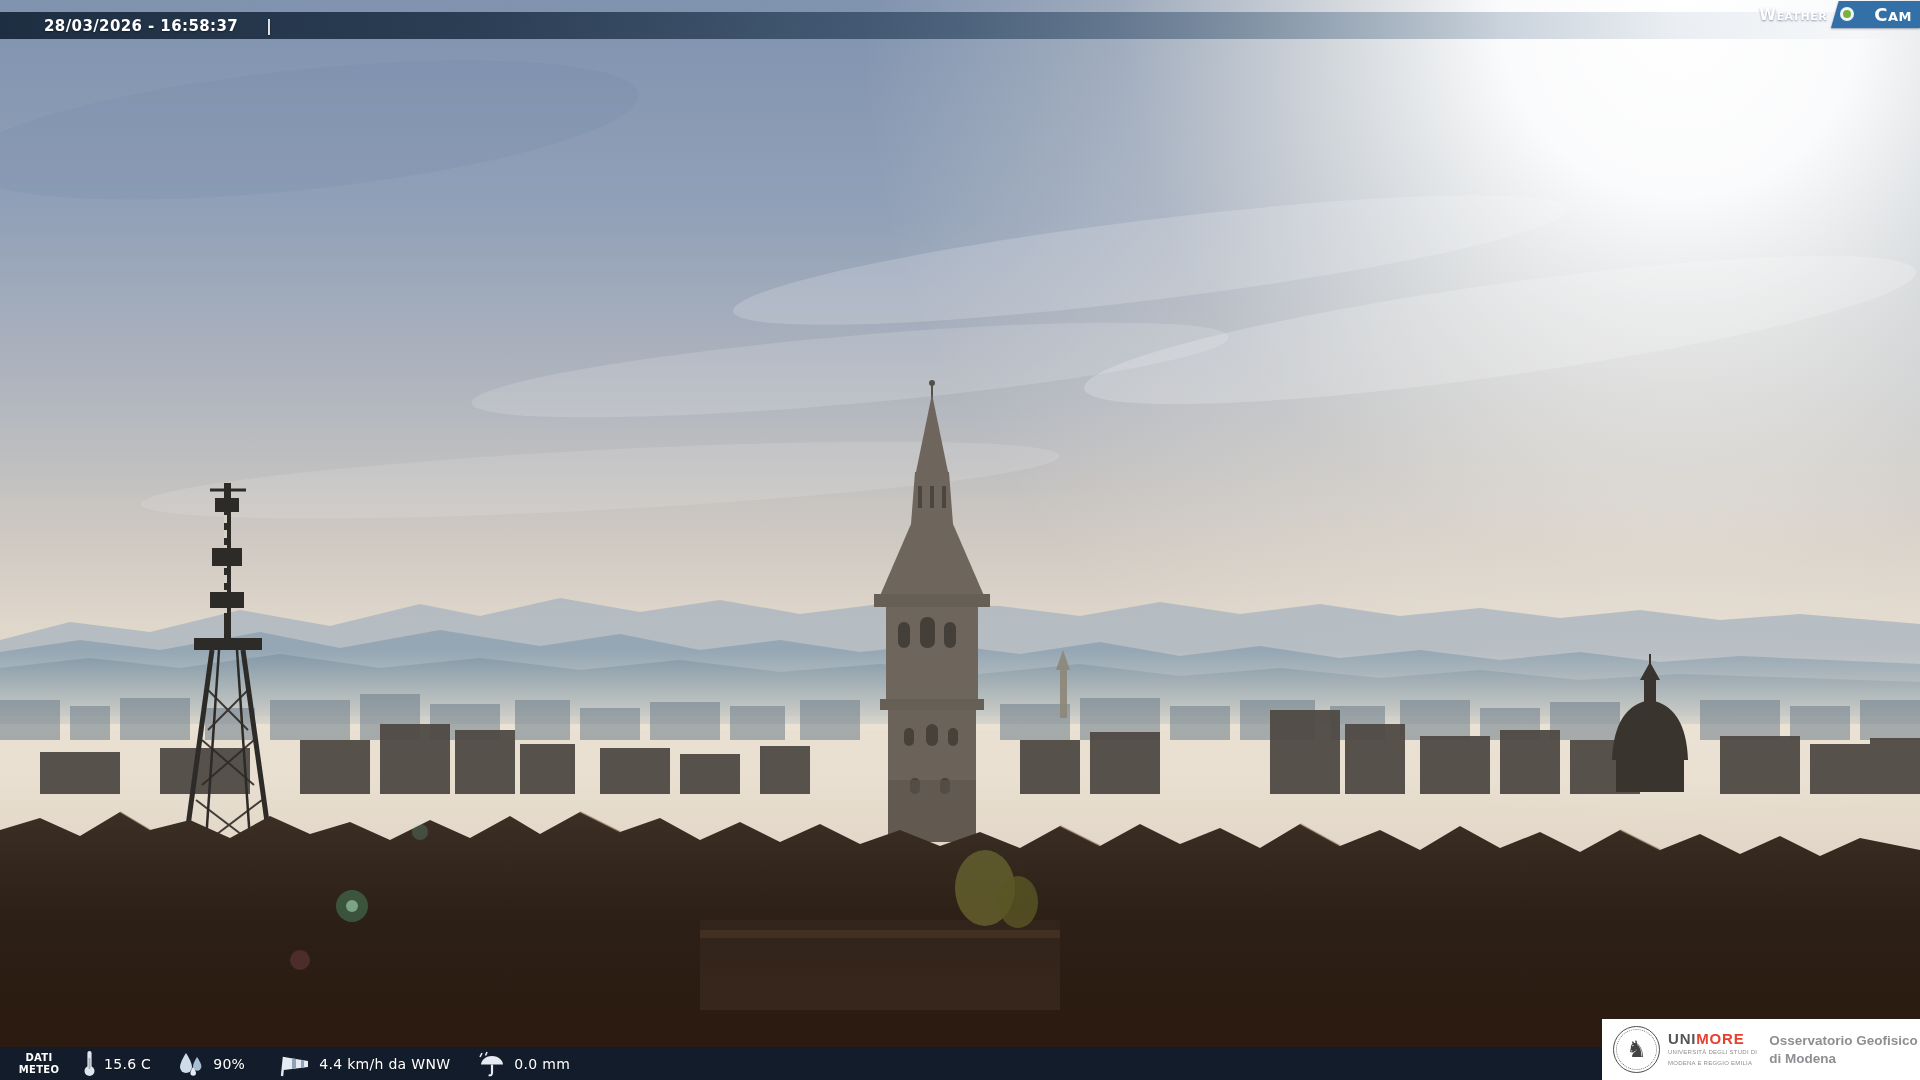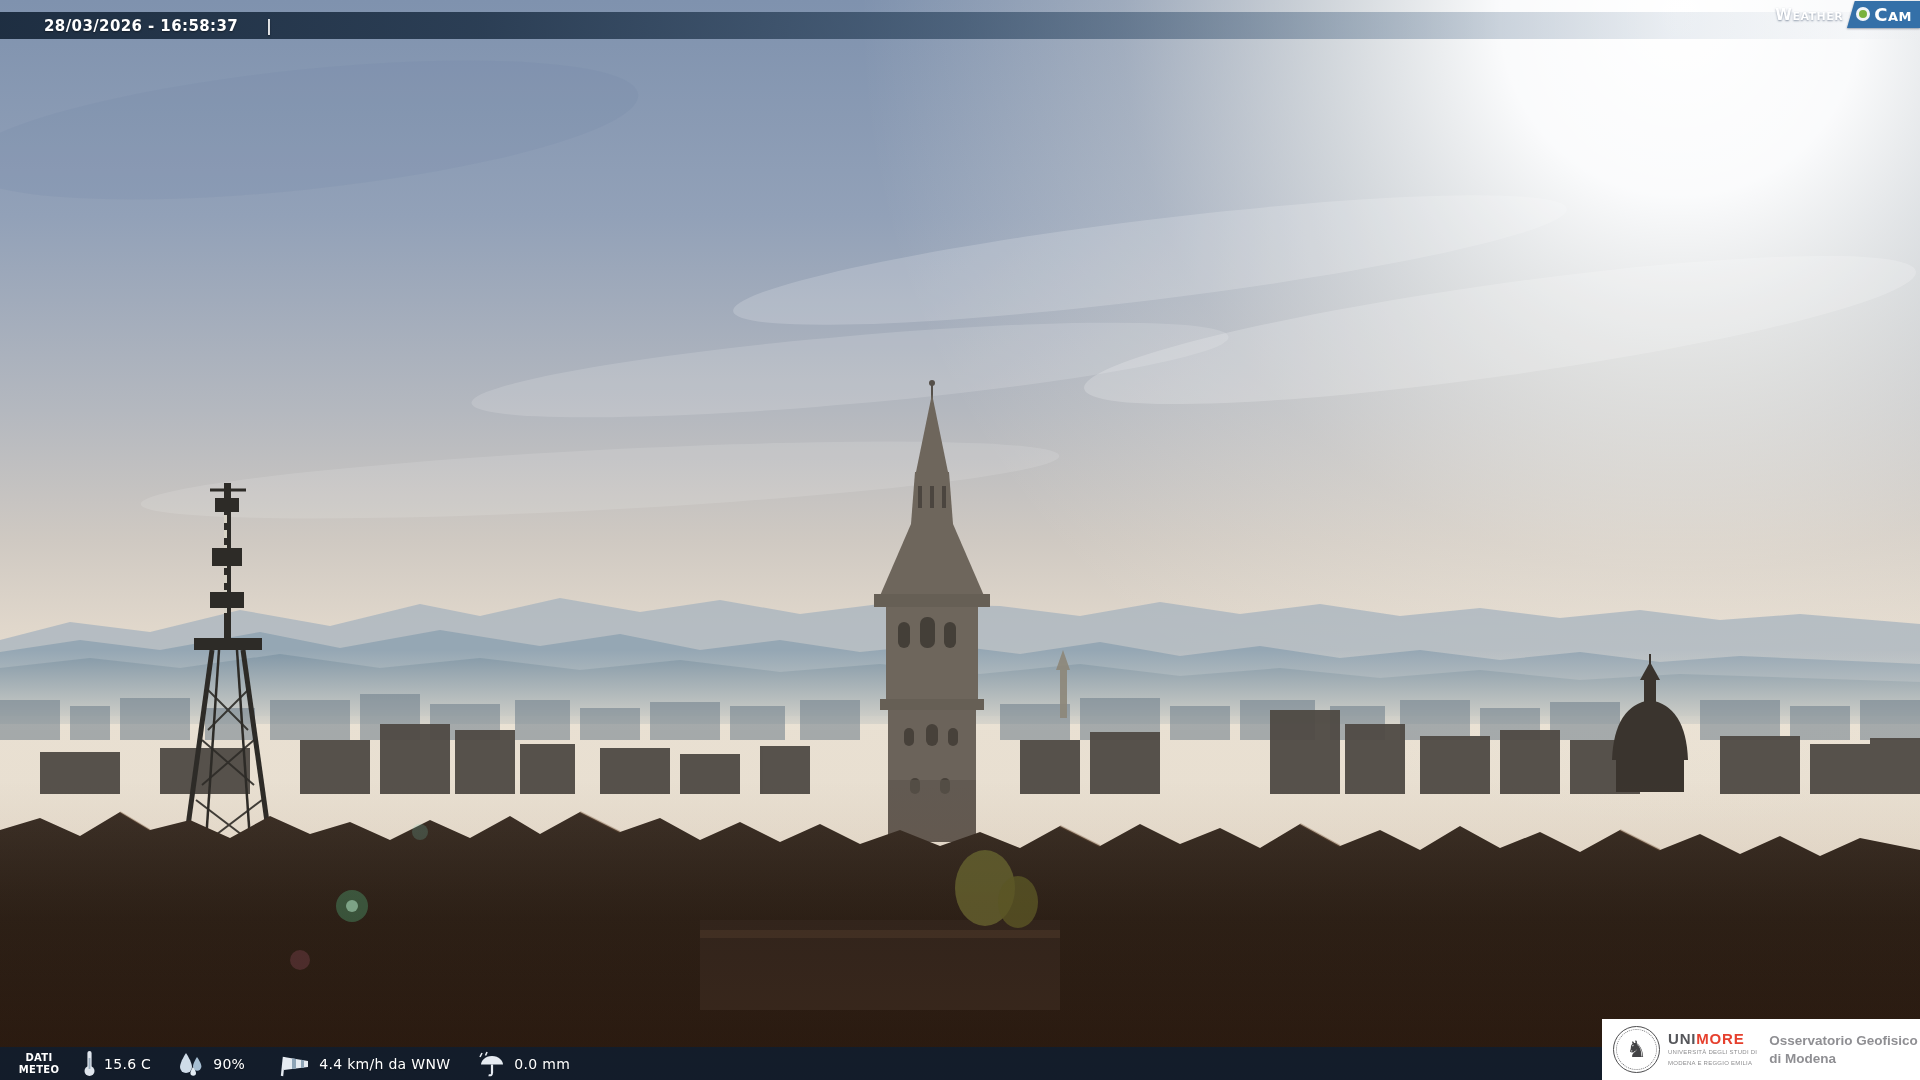--- a/index.html
+++ b/index.html
@@ -15,21 +15,21 @@
       rgba(86,112,140,.45) 70%, rgba(140,162,186,.18) 87%, rgba(170,190,212,0) 100%);
     text-shadow:0 1px 2px rgba(0,0,0,.45);}
   .topbar .dt{margin-left:44px;white-space:pre;}
   .topbar .sep{margin:0 28px;font-weight:bold;}
   .topbar .title{white-space:pre;}
 
   
   .watermark{position:absolute;top:2px;right:0;height:25px;display:flex;align-items:center;z-index:6;}
   .wm-weather{position:relative;color:#fff;font-variant:small-caps;font-weight:bold;font-size:15px;
     letter-spacing:.5px;margin-right:4px;text-shadow:0 1px 2px rgba(40,60,90,.5);}
-  .wm-plate{position:relative;display:flex;align-items:center;gap:4px;padding:2px 8px 3px 9px;height:22px;}
+  .wm-plate{position:relative;display:flex;align-items:center;gap:20px;padding:2px 8px 3px 9px;height:22px;}
   .wm-plate::before{content:"";position:absolute;inset:0;background:#3470a8;transform:skewX(-16deg);
     transform-origin:bottom;box-shadow:0 1px 2px rgba(20,40,70,.4);}
   .wm-dot{position:relative;width:8px;height:8px;border-radius:50%;background:#79b23e;border:3px solid #f2f5f8;}
   .wm-cam{position:relative;color:#fff;font-variant:small-caps;font-weight:bold;font-size:18px;letter-spacing:.5px;}
 
   
   .meteobar{position:absolute;left:0;right:0;bottom:0;height:33px;background:rgba(13,30,50,.78);
     display:flex;align-items:center;color:#fff;z-index:4;}
   .meteo-label{margin-left:15px;width:48px;font-size:10px;font-weight:bold;line-height:1.15;
     text-align:center;letter-spacing:.3px;}

